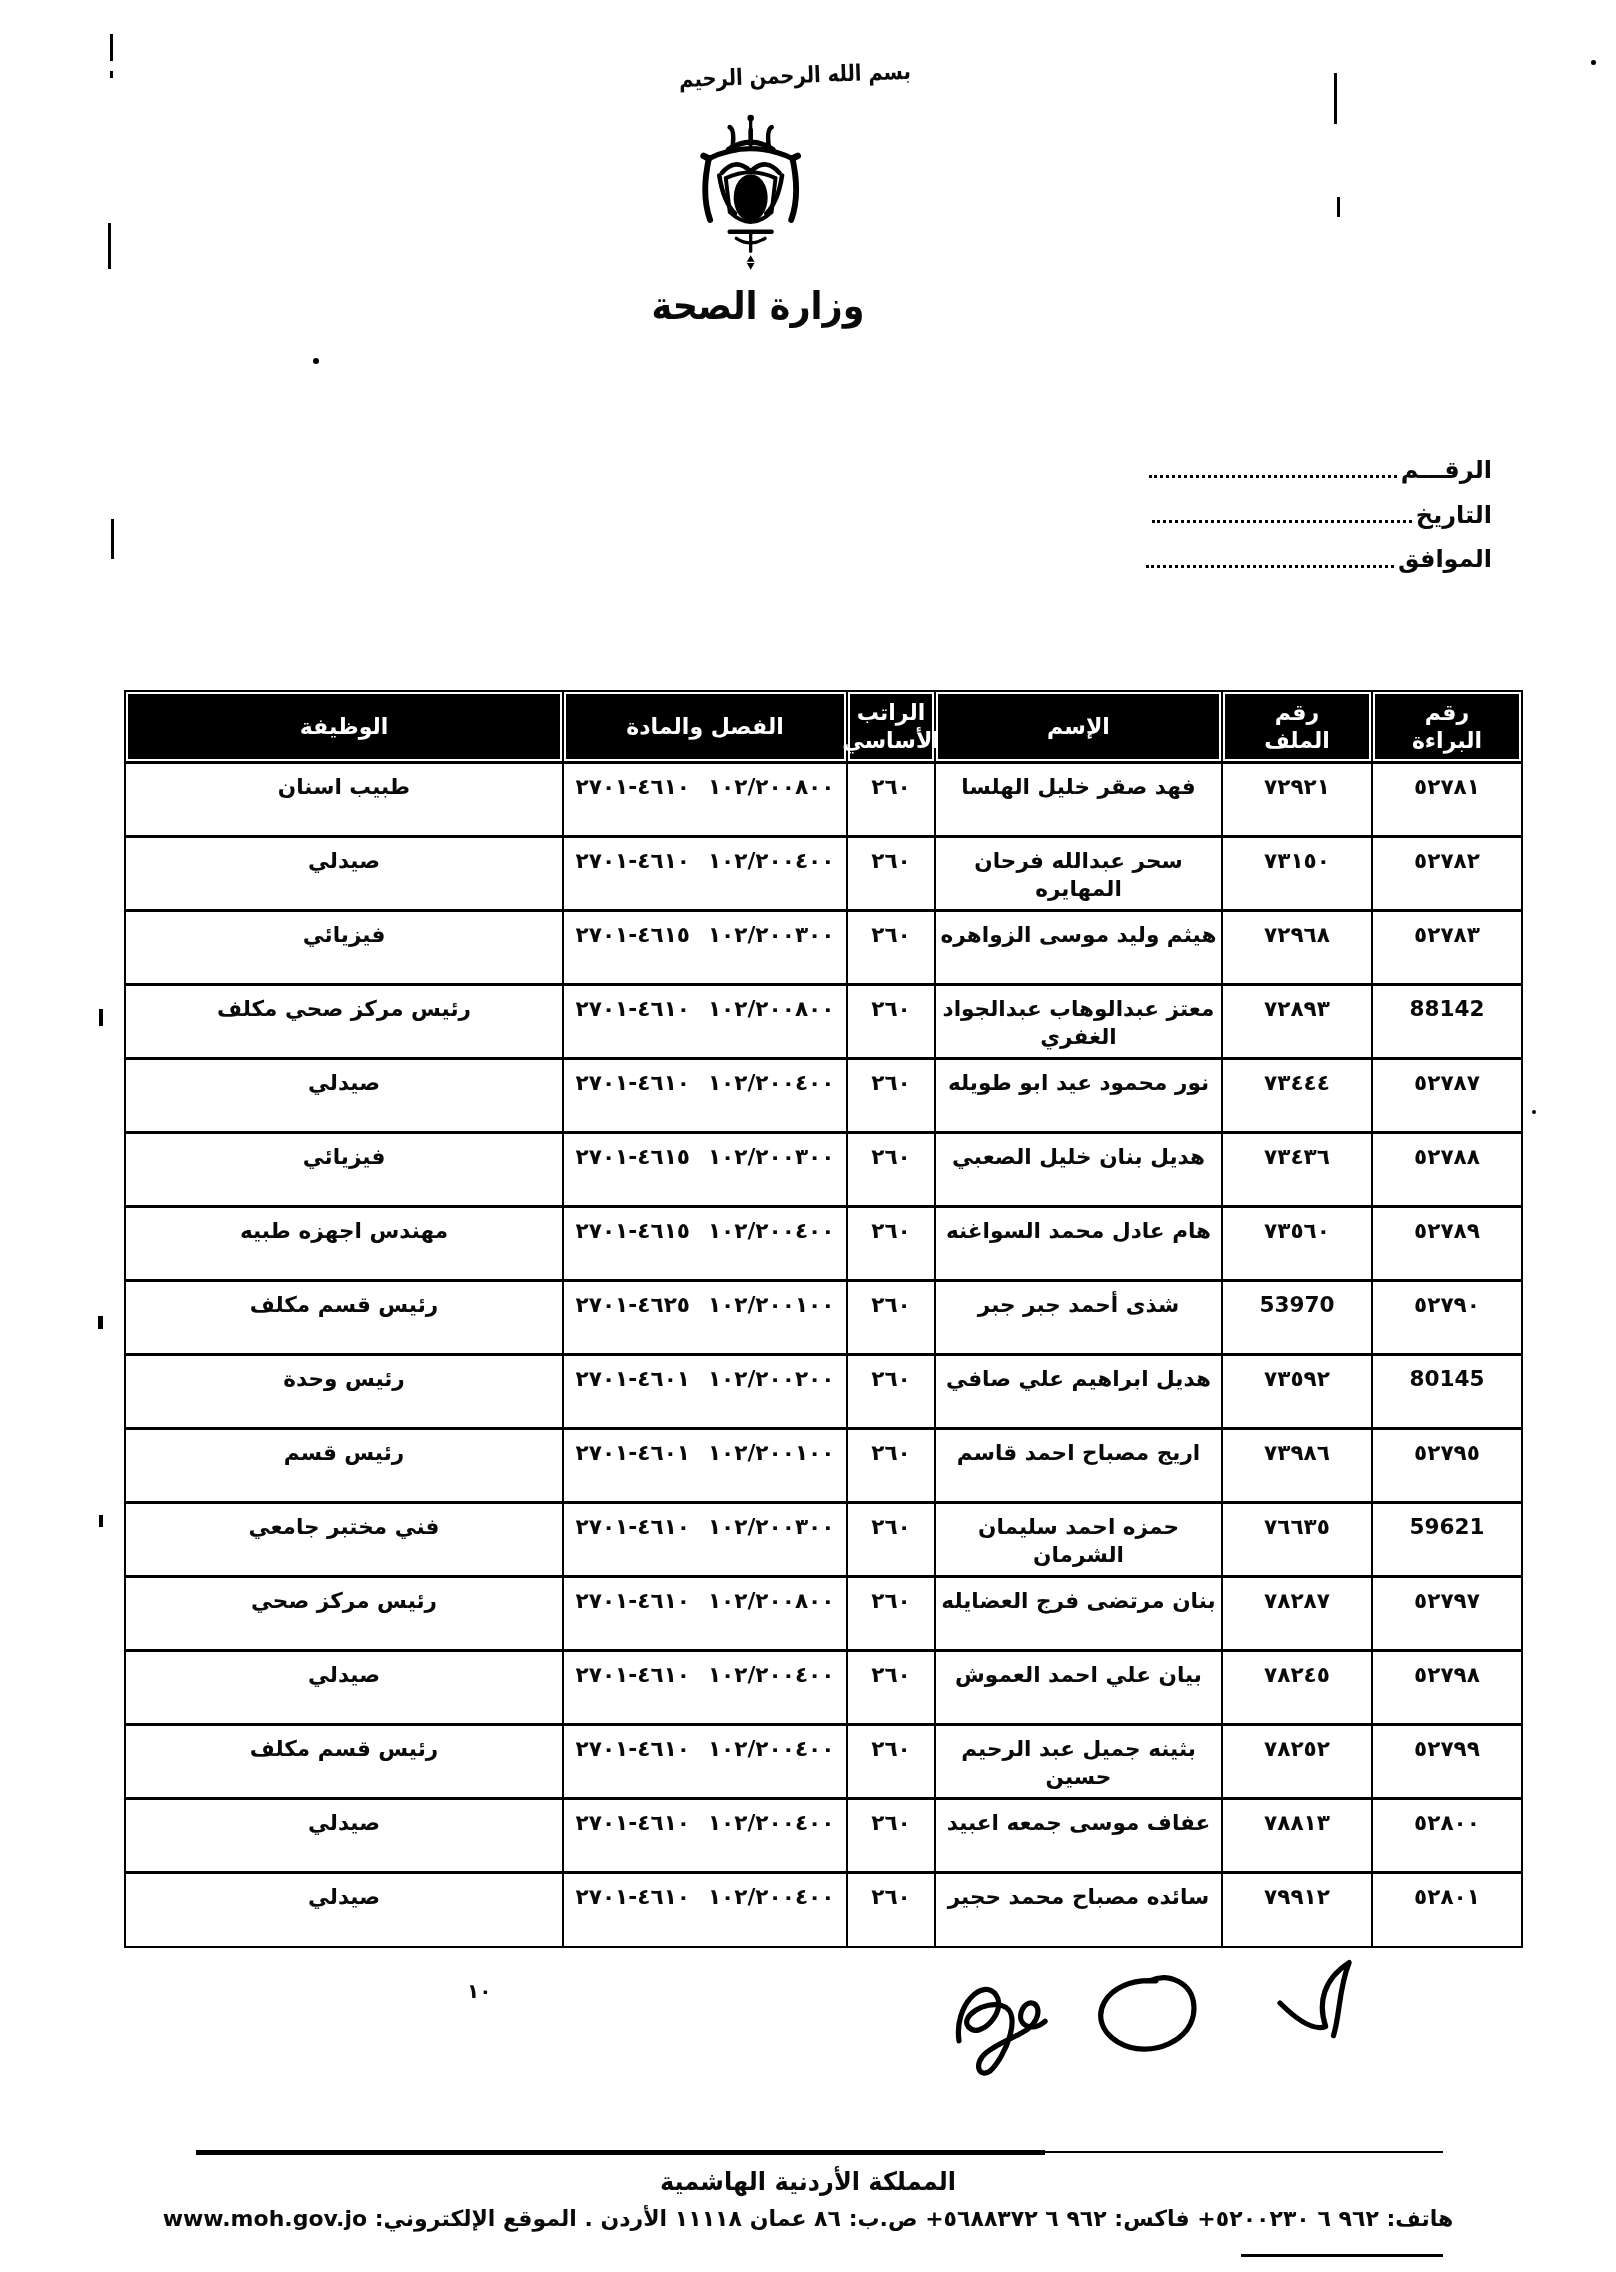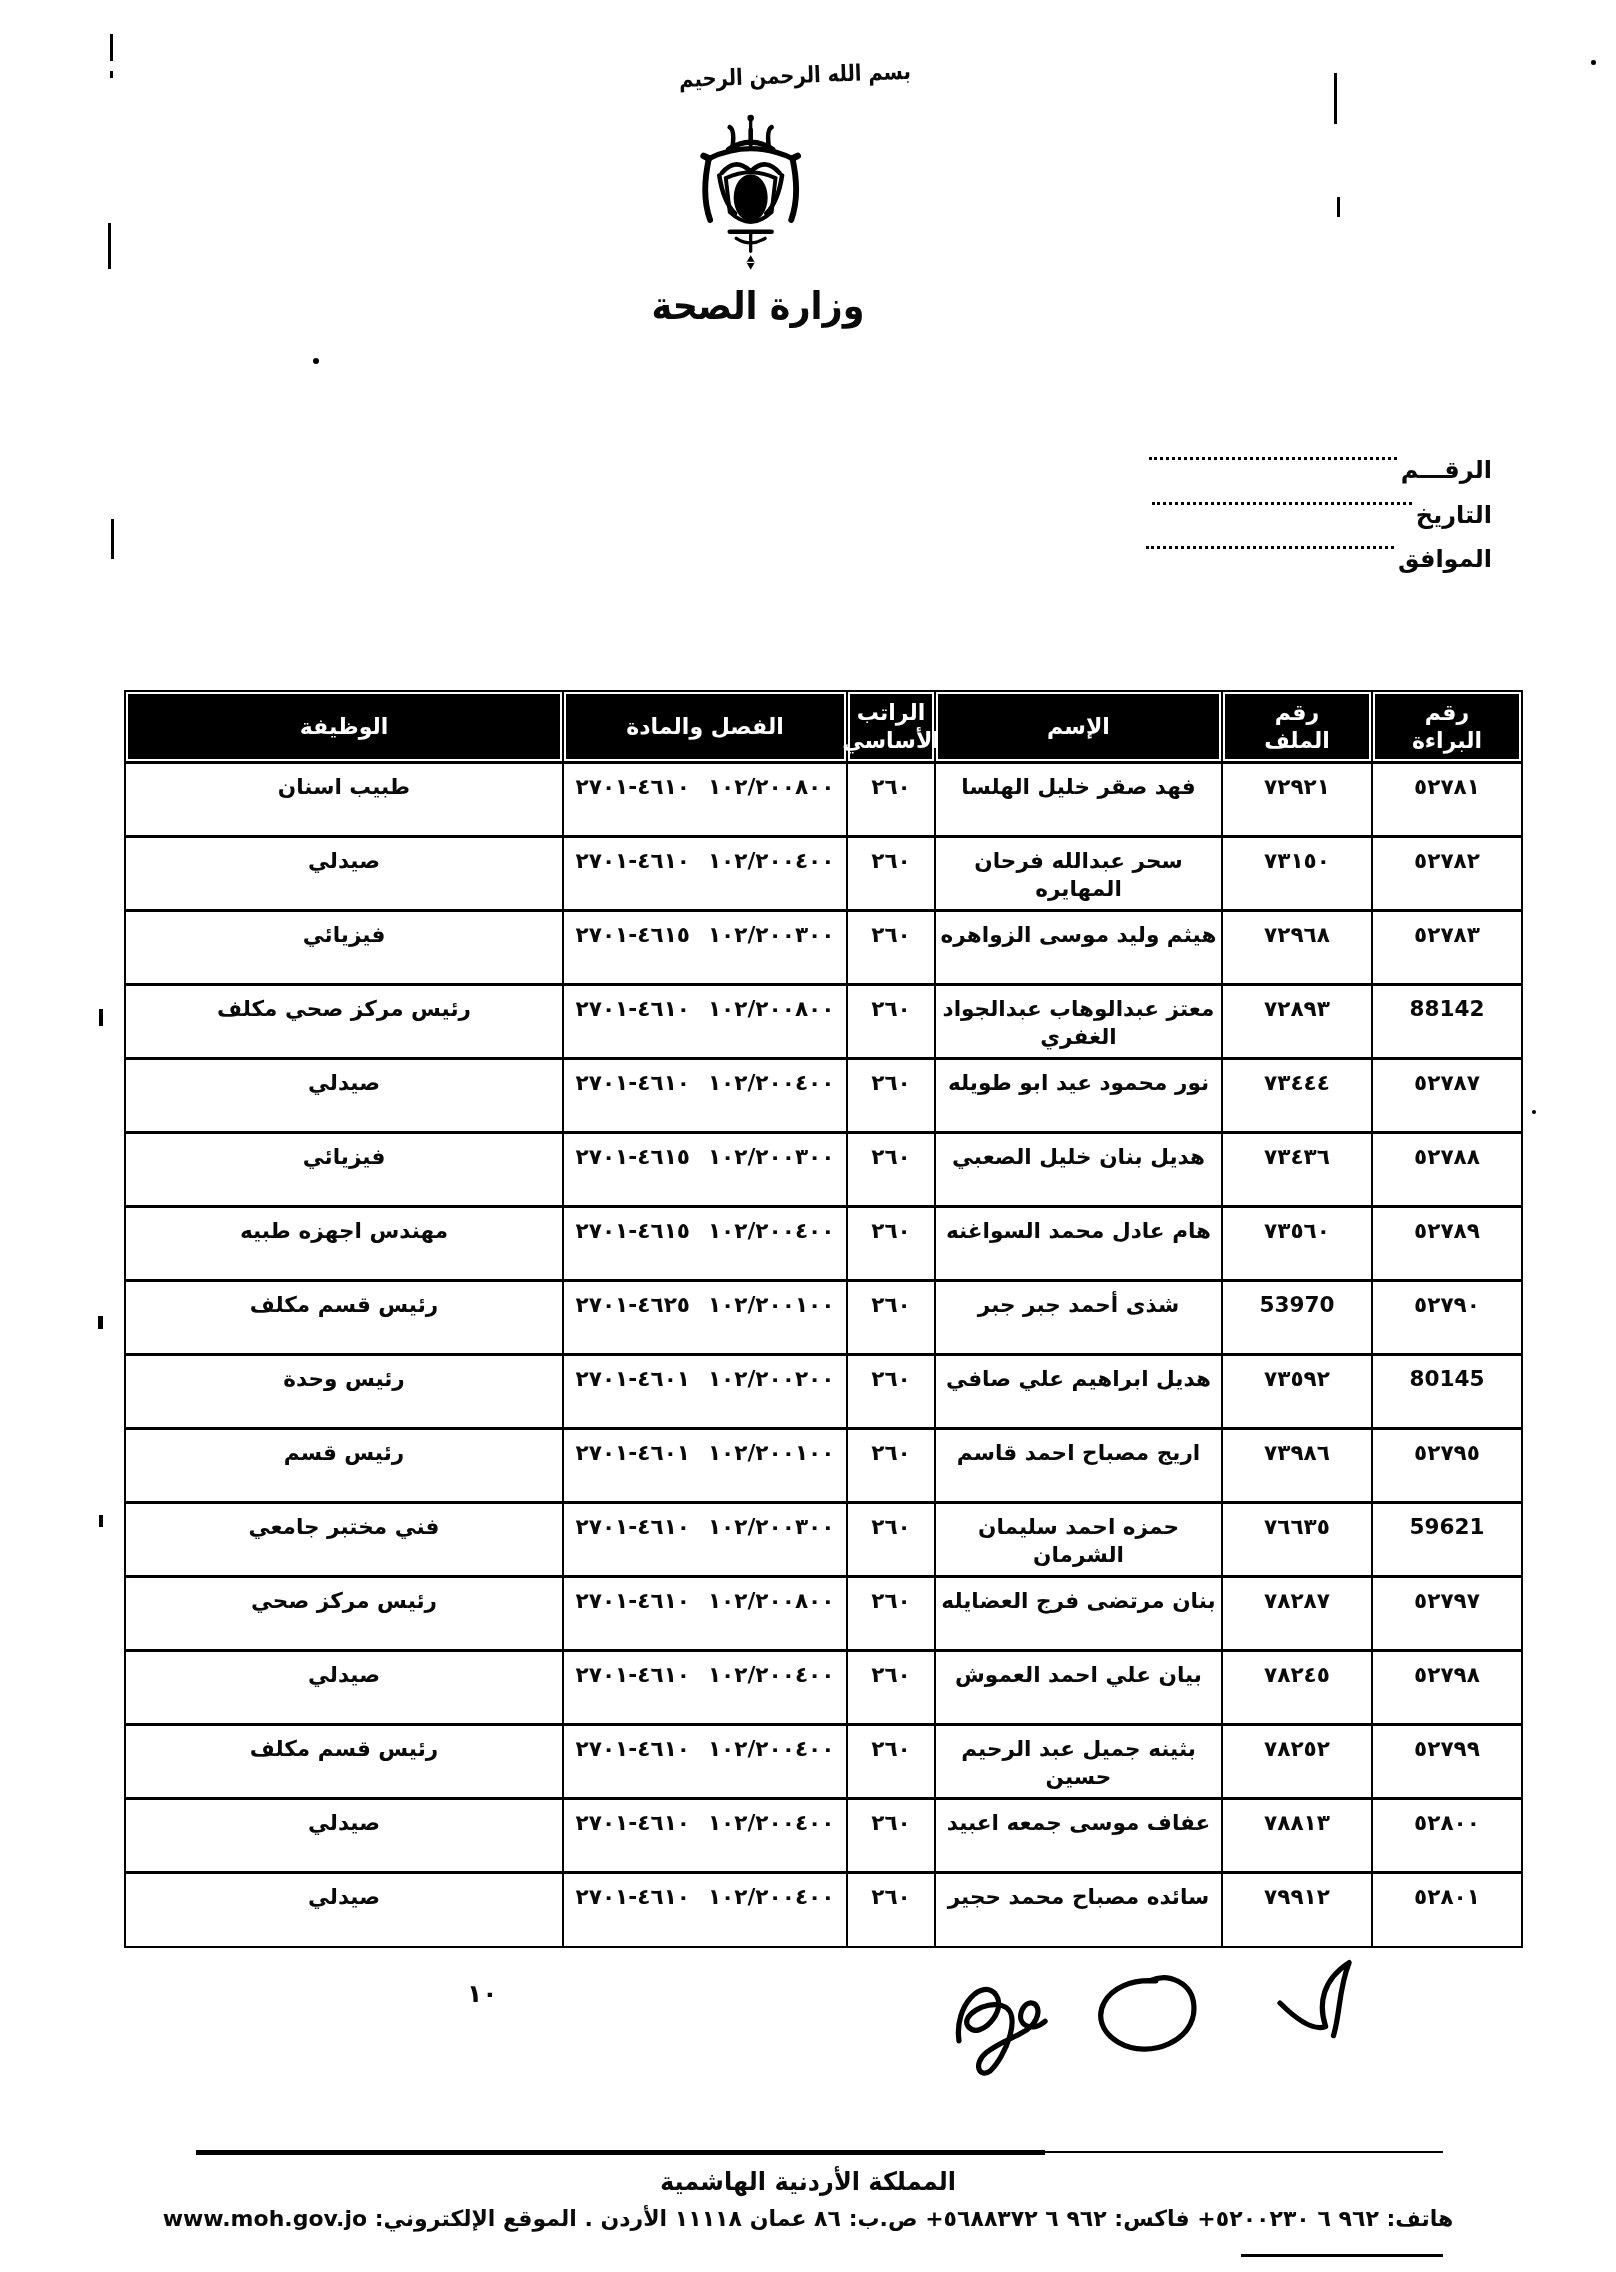--- a/index.html
+++ b/index.html
@@ -25,21 +25,21 @@
     text-align:center; font-size:35px; font-weight:bold;
     transform:scaleY(1.1);
     letter-spacing:-1.3px;
   }
   
   .fields{
     position:absolute; top:457px; right:124px; width:340px;
     direction:rtl;
   }
   .field-row{
-    display:flex; align-items:flex-start; margin-bottom:18.3px;
+    display:flex; align-items:flex-end; margin-bottom:18.3px;
   }
   .field-label{
     font-size:24px; font-weight:bold; white-space:nowrap; line-height:1.1;
   }
   .dotline{
     flex:1; height:0; border-bottom:3.3px dotted #000; margin:0 3.9px 5.2px 0;
     min-width:248px;
   }
   
   table.roster{
@@ -66,21 +66,21 @@
     vertical-align:top; text-align:center;
     font-size:21.6px; font-weight:bold;
     padding:9.1px 3.9px 2.6px 3.9px;
     height:74px; line-height:1.3; box-sizing:border-box;
   }
   td.article{direction:ltr; word-spacing:10.4px; white-space:nowrap;}
   td.name{line-height:1.45;}
   
   .pageno{
     position:absolute; top:1979px; left:467px;
-    font-size:25px; font-weight:bold;
+    font-size:20px; font-weight:bold;
   }
   .signature{position:absolute; top:1943px; left:934px;}
   
   .sep-a{position:absolute; top:2150px; left:196px; width:849px; height:4.6px; background:#000;}
   .sep-b{position:absolute; top:2151px; left:1045px; width:398px; height:2px; background:#000;}
   .kingdom{
     position:absolute; top:2168px; left:0; width:1616px;
     text-align:center; font-size:24px; font-weight:bold;
     transform:scaleY(1.05);
   }

